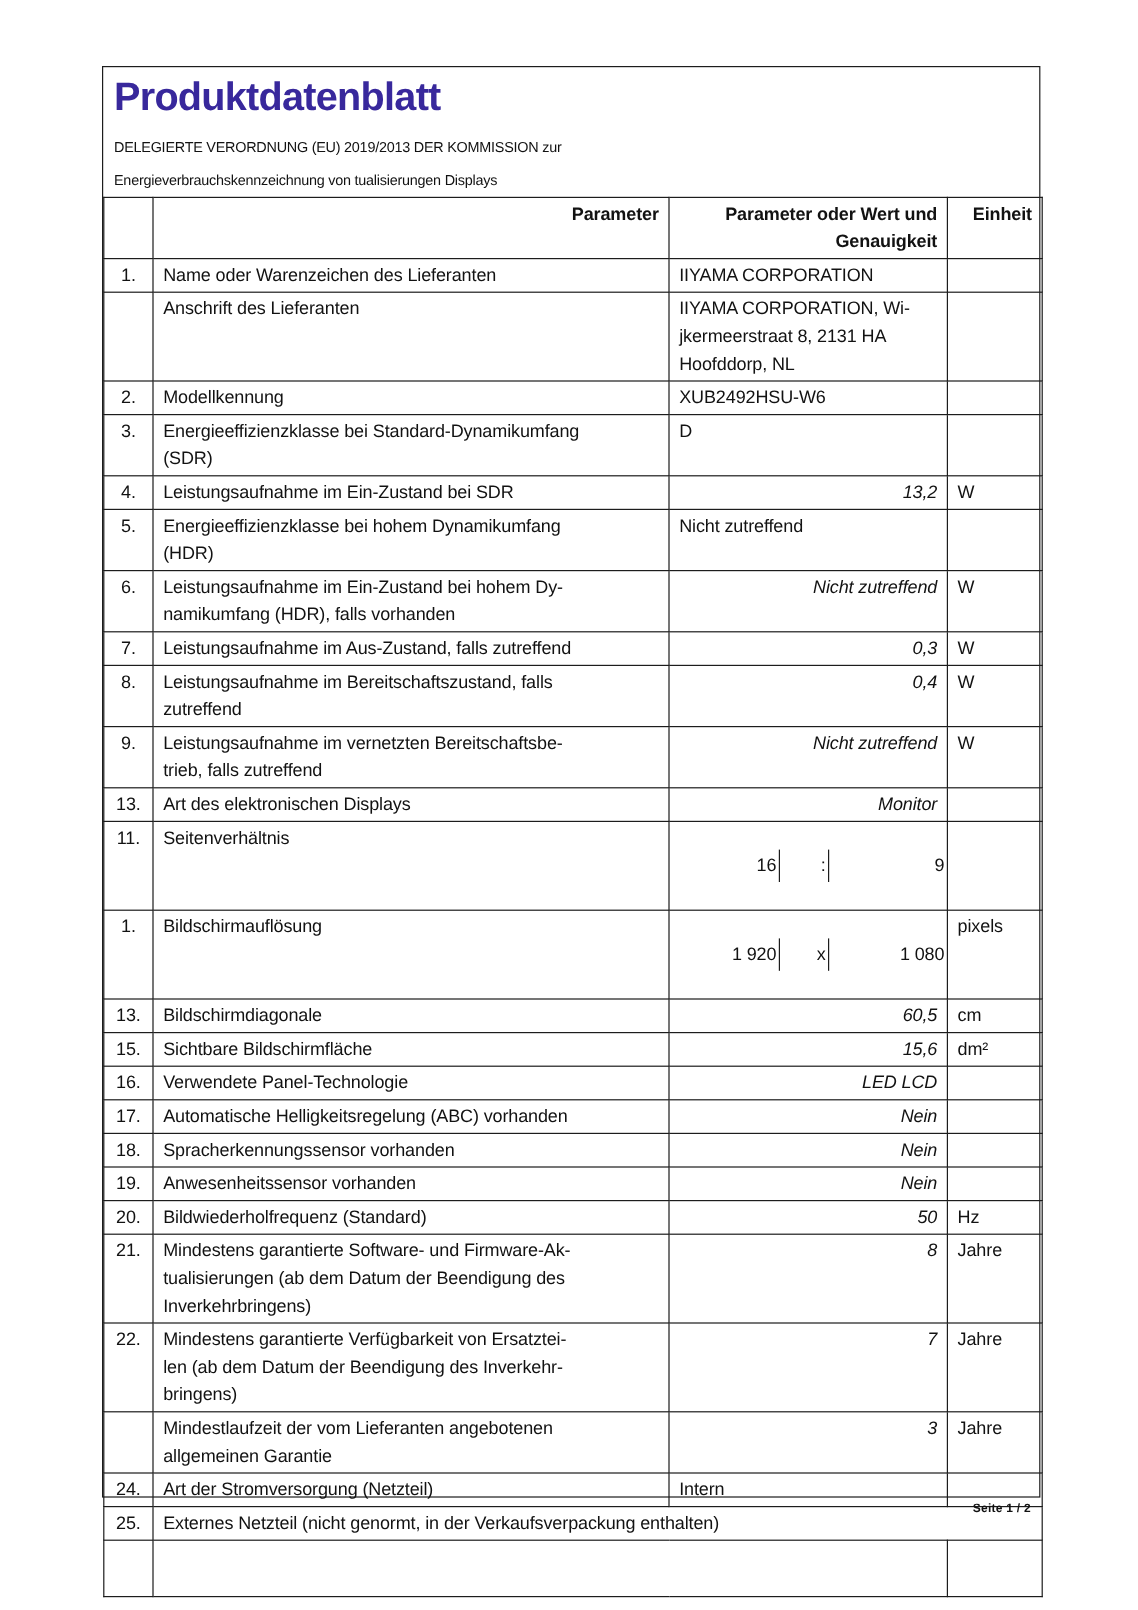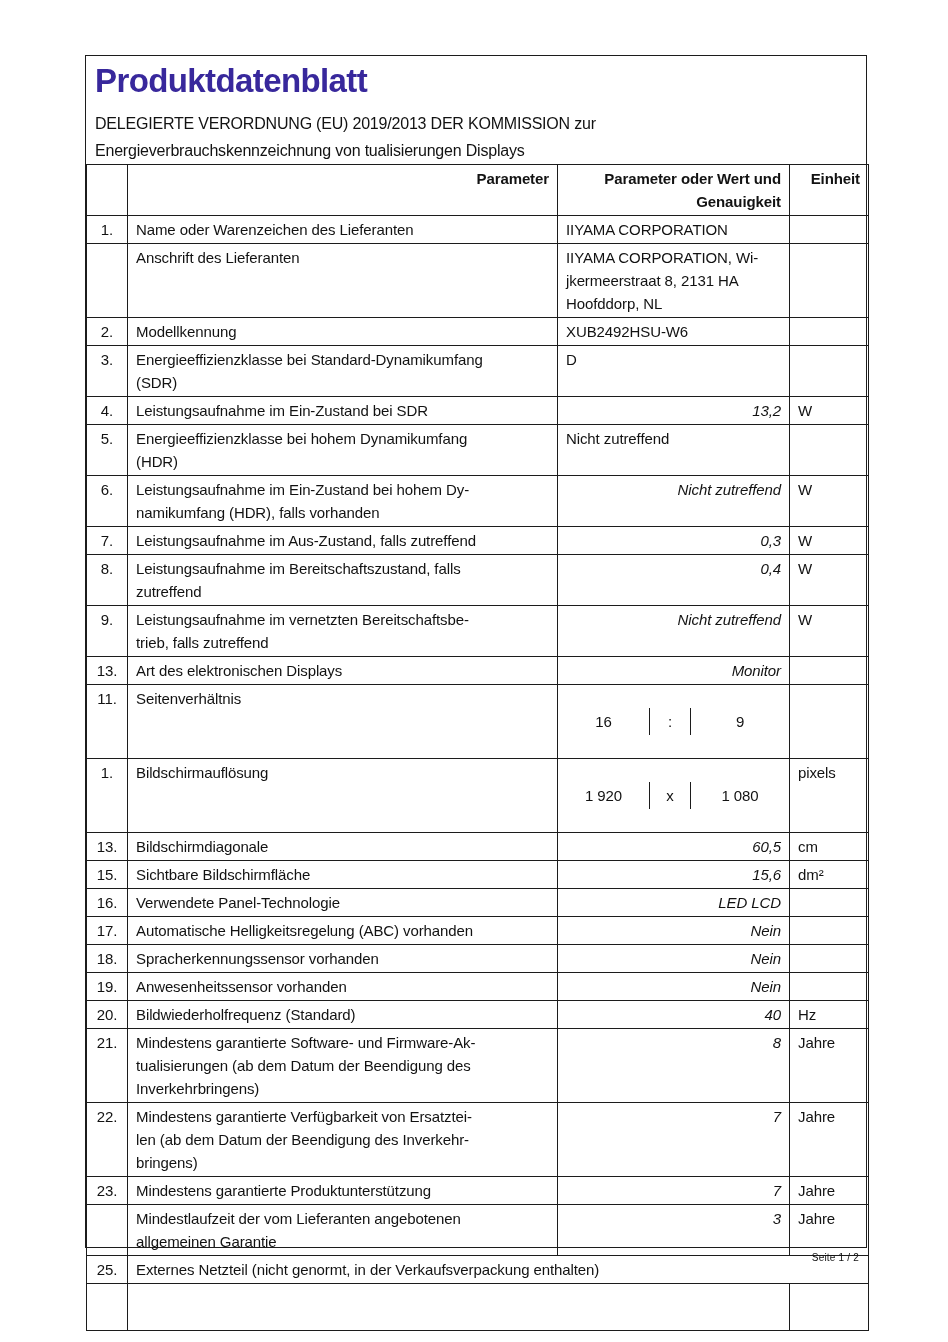--- a/index.html
+++ b/index.html
@@ -3,35 +3,35 @@
 <meta charset="utf-8">
 <style>
   html,body{margin:0;padding:0;background:#fff;}
   body{width:948px;height:1342px;font-family:"Liberation Sans",sans-serif;color:#121212;}
   .canvas{position:relative;width:940px;height:1342px;overflow:hidden;background:#fff;}
   .sheet{position:absolute;left:85px;top:55px;width:782px;height:1193px;
          border:1.5px solid #1c1c1c;box-sizing:border-box;display:flex;flex-direction:column;}
   .head{height:112px;box-sizing:border-box;padding:3px 9px 0 9px;}
   .title{margin:2px 0 9px 0;font-size:33px;line-height:40px;font-weight:bold;
          color:#38289c;letter-spacing:-0.6px;}
-  .sub{font-size:16px;line-height:27px;letter-spacing:-0.2px;}
+  .sub{font-size:12px;line-height:27px;letter-spacing:-0.2px;}
   table.sheet-table{border-collapse:collapse;width:100%;flex:1 1 auto;table-layout:fixed;}
   .sheet-table td{border:1px solid #1c1c1c;vertical-align:top;padding:2px 8px;
       font-size:15px;line-height:23px;white-space:pre-line;letter-spacing:-0.1px;overflow:hidden;}
   .c-num{text-align:center;padding:2px 3px;}
   .v-right{text-align:right;font-style:italic;}
   .b{font-weight:bold;text-align:right;}
   td.split{padding:0;}
   .split-wrap{display:flex;height:100%;}
-  .sv{display:block;box-sizing:border-box;padding:2px 2px;text-align:center;}
+  .sv{display:block;box-sizing:border-box;padding:2px 2px;text-align:right;}
   .sv1{width:91px;}
   .svm{width:42px;border-left:1px solid #1c1c1c;border-right:1px solid #1c1c1c;}
   .sv2{flex:1;}
   td.c-info{padding:0;}
-  .footer{position:absolute;top:1252px;right:81px;font-size:10px;font-weight:normal;letter-spacing:0.2px;}
+  .footer{position:absolute;top:1252px;right:81px;font-size:10px;font-weight:bold;letter-spacing:0.2px;}
 </style>
 </head>
 <body>
 
 <div class="canvas">
   <div class="sheet">
     <div class="head">
       <div class="title">Produktdatenblatt</div>
       <div class="sub">DELEGIERTE VERORDNUNG (EU) 2019/2013 DER KOMMISSION zur</div>
       <div class="sub">Energieverbrauchskennzeichnung von tualisierungen Displays</div>
@@ -203,21 +203,21 @@
       <tr>
         <td class="c-num">19.</td>
         <td>Anwesenheitssensor vorhanden</td>
         <td class="v-right">Nein</td>
         <td></td>
       </tr>
 
       <tr>
         <td class="c-num">20.</td>
         <td>Bildwiederholfrequenz (Standard)</td>
-        <td class="v-right">40</td>
+        <td class="v-right">50</td>
         <td>Hz</td>
       </tr>
 
       <tr>
         <td class="c-num">21.</td>
         <td>Mindestens garantierte Software- und Firmware-Ak-
 tualisierungen (ab dem Datum der Beendigung des
 Inverkehrbringens)</td>
         <td class="v-right">8</td>
         <td>Jahre</td>
@@ -225,35 +225,35 @@
 
       <tr>
         <td class="c-num">22.</td>
         <td>Mindestens garantierte Verfügbarkeit von Ersatztei-
 len (ab dem Datum der Beendigung des Inverkehr-
 bringens)</td>
         <td class="v-right">7</td>
         <td>Jahre</td>
       </tr>
 
-      <tr>
-        <td class="c-num">23.</td>
-        <td>Mindestens garantierte Produktunterstützung</td>
-        <td class="v-right">7</td>
-        <td>Jahre</td>
-      </tr>
 
       <tr>
         <td class="c-num"></td>
         <td>Mindestlaufzeit der vom Lieferanten angebotenen
 allgemeinen Garantie</td>
         <td class="v-right">3</td>
         <td>Jahre</td>
       </tr>
 
+      <tr>
+        <td class="c-num">24.</td>
+        <td>Art der Stromversorgung (Netzteil)</td>
+        <td>Intern</td>
+        <td></td>
+      </tr>
 
       <tr>
         <td class="c-num">25.</td>
         <td colspan="3">Externes Netzteil (nicht genormt, in der Verkaufsverpackung enthalten)</td>
       </tr>
 
       <tr>
         <td class="c-num"></td>
         <td colspan="2" class="c-info">
           

